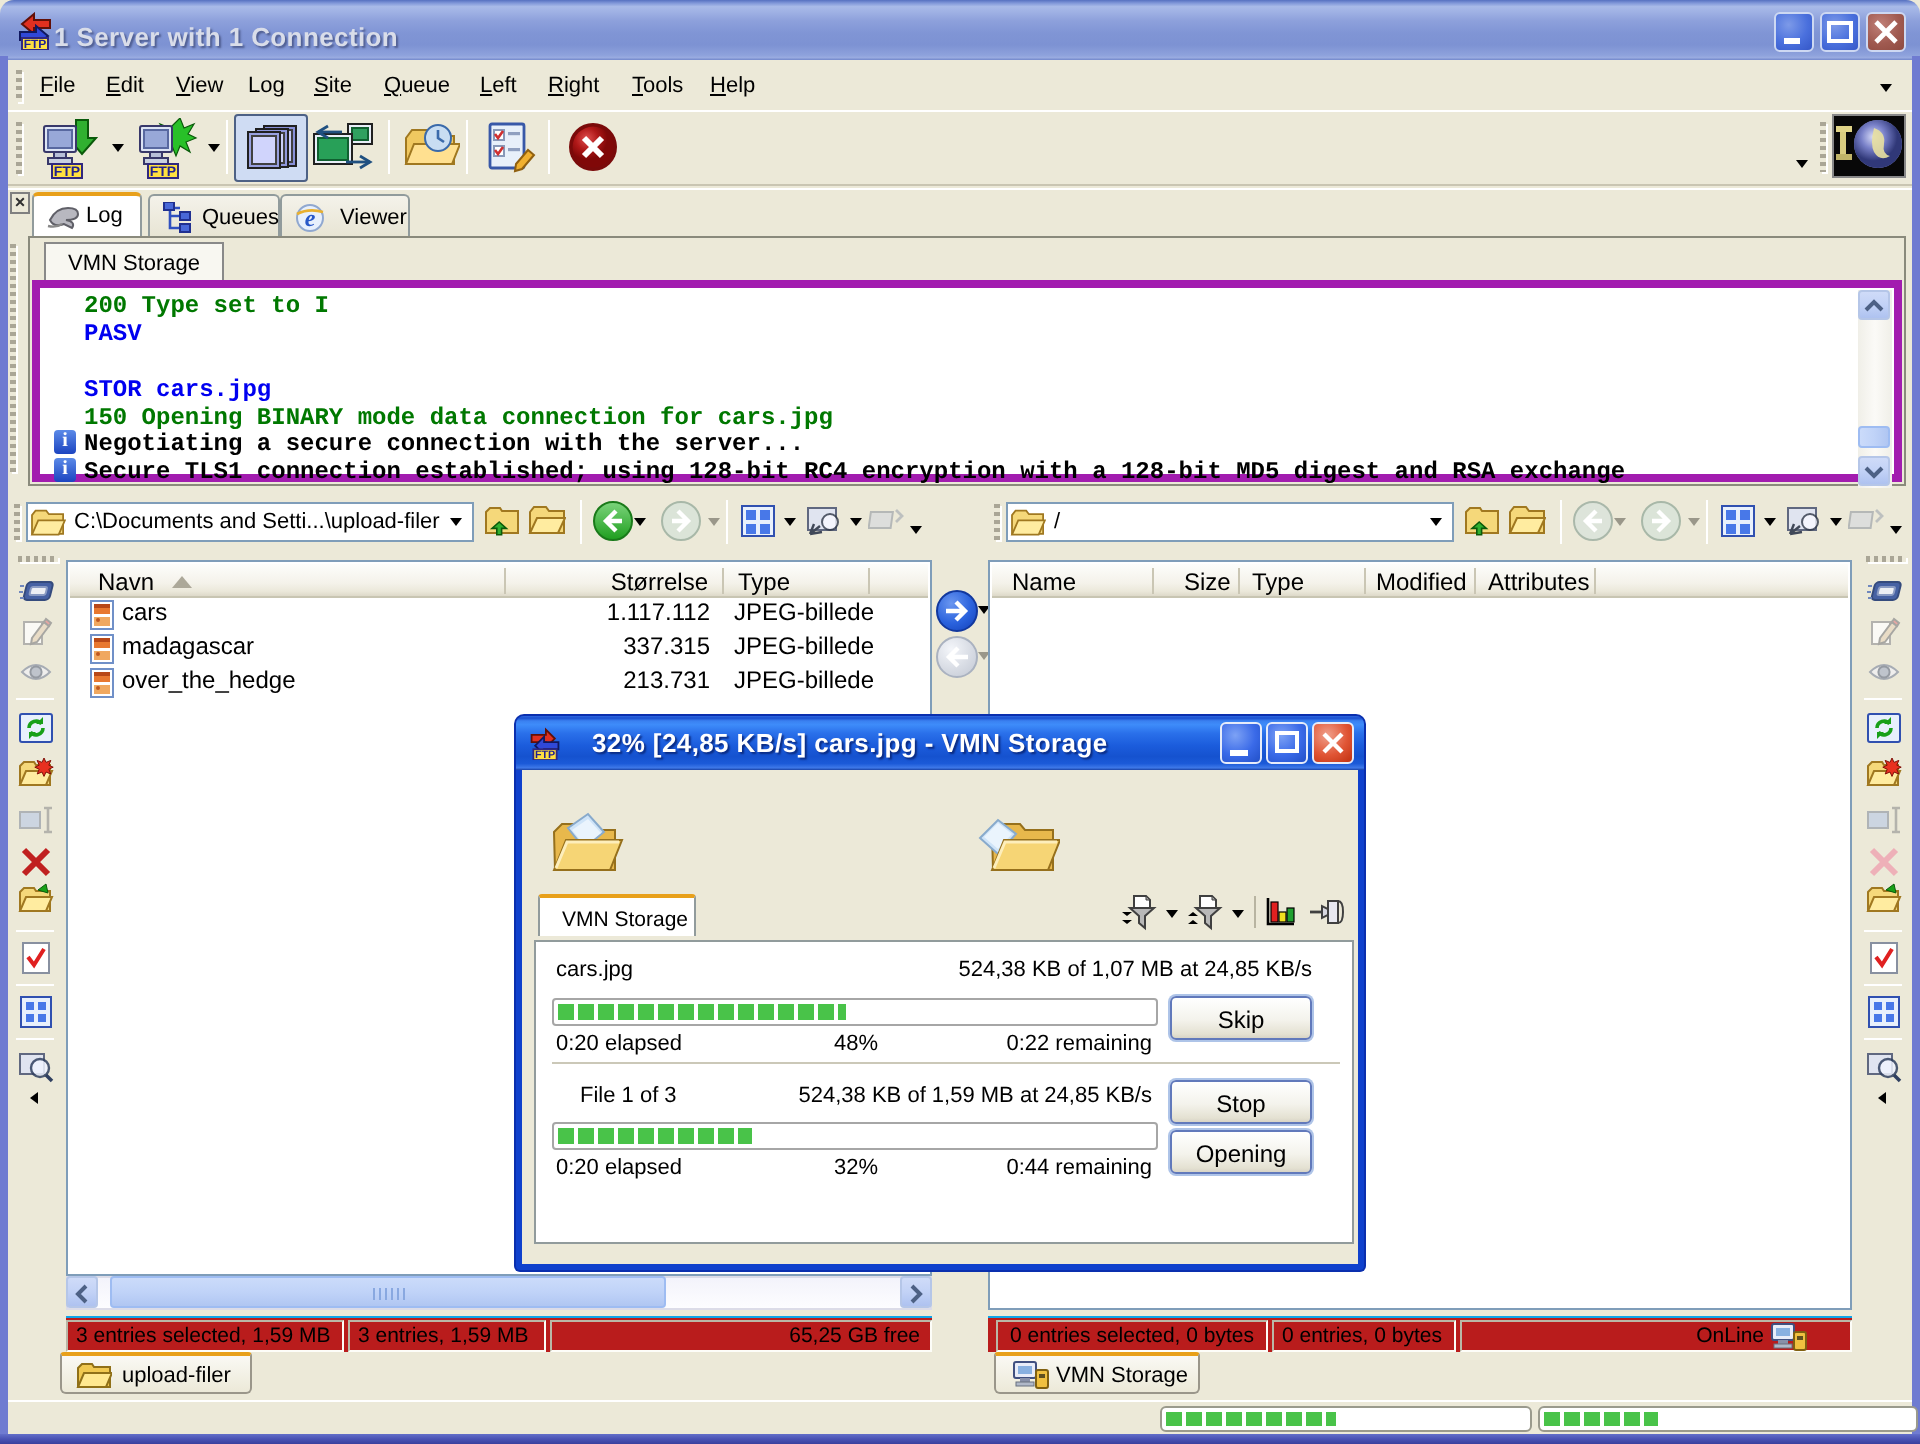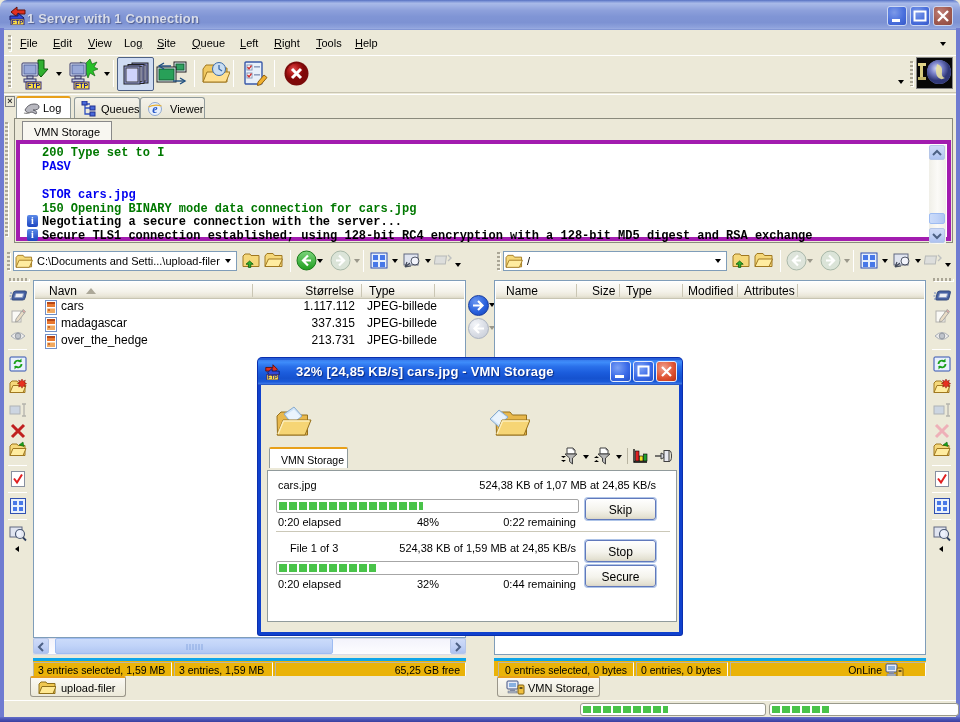--- a/index.html
+++ b/index.html
@@ -83,21 +83,21 @@
 .hsep { position:absolute; top:2px; width:1px; height:13px; background:#cac6b4; }
 .frow { position:absolute; left:1px; right:1px; height:17px; font-size:12px; }
 .frow span { position:absolute; white-space:nowrap; }
 .ficon { position:absolute; left:9px; top:1px; }
 .sort { width:0;height:0;border-left:5px solid transparent;border-right:5px solid transparent;border-bottom:6px solid #aca899; position:absolute; top:6px; }
 #hscroll { left:33px; top:638px; width:433px; height:17px; position:absolute; background:linear-gradient(180deg,#f3f3fb,#fdfdff); border:1px solid #dcdce8; }
 
 #gutter { left:466px; top:276px; width:28px; height:380px; position:absolute; background:#ece9d8; }
 .rbtn { position:absolute; left:2px; width:21px; height:21px; border-radius:50%; }
 
-.statusbar { top:658px; height:18px; position:absolute; background:#eab308; font-size:10.5px; border-top:3px solid #0ea5e9; }
+.statusbar { top:658px; height:18px; position:absolute; background:#b91c1c; font-size:10.5px; border-top:1px solid #0ea5e9; }
 #statusL { left:33px; width:433px; }
 #statusR { left:494px; width:432px; }
 .statusbar .cell { position:absolute; top:3px; white-space:nowrap; }
 .sbox { position:absolute; top:1px; height:16px; border:1px solid; border-color:#bab6a6 #fdfdf8 #fdfdf8 #bab6a6; }
 
 #bottabs { left:4px; top:676px; width:952px; height:24px; position:absolute; background:#ece9d8; }
 .btab { position:absolute; top:0px; height:21px; background:linear-gradient(180deg,#faf9f4 0%,#ece9d8 100%); border:1px solid #9a968a; border-top:2px solid #e8a01a; border-radius:2px 2px 3px 3px; font-size:11px; padding:4px 10px 0 30px; white-space:nowrap; }
 .btab svg { position:absolute; left:7px; top:2px; }
 
 #botbar { left:4px; top:700px; width:952px; height:17px; position:absolute; background:#ece9d8; border-top:1px solid #fff; }
@@ -774,16 +774,16 @@
       <div class="dsep" style="top:60px"></div>
       <div class="dtxt" style="left:22px; top:71px">File 1 of 3</div>
       <div class="dtxt" style="right:100px; top:71px">524,38 KB of 1,59 MB at 24,85 KB/s</div>
       <div class="dprog" style="top:90px">
           <div class="blocks" style="width:97px"></div>
         </div>
       <div class="dtxt" style="left:10px; top:107px">0:20 elapsed</div>
       <div class="dtxt" style="left:149px; top:107px">32%</div>
       <div class="dtxt" style="right:100px; top:107px">0:44 remaining</div>
       <div class="dbutton" style="top:69px">Stop</div>
-      <div class="dbutton" style="top:94px">Secure</div>
+      <div class="dbutton" style="top:94px">Opening</div>
     </div>
   </div>
 </div>
 
 </body></html>

